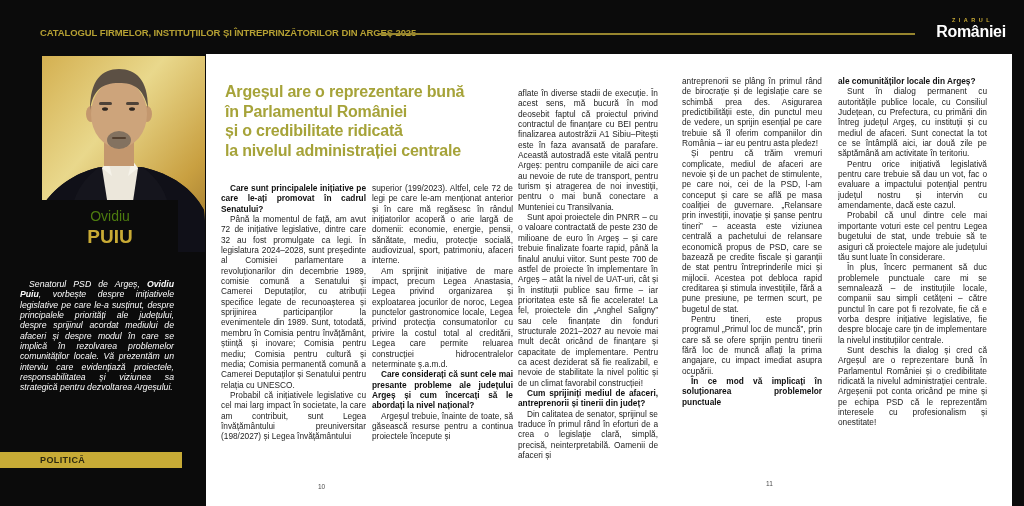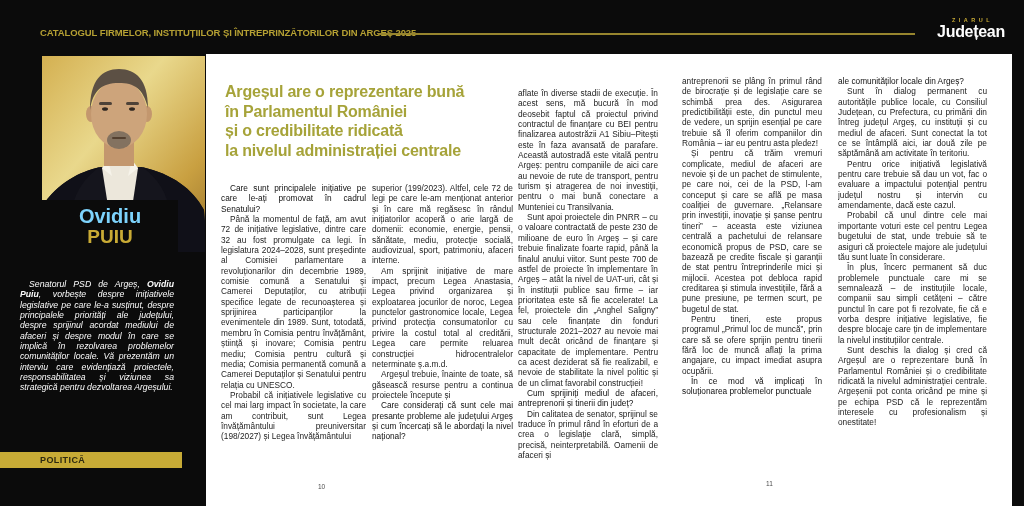--- a/index.html
+++ b/index.html
@@ -10,57 +10,57 @@
                 font-size:9.5px;letter-spacing:-0.1px;white-space:nowrap;}
   .banner-line{position:absolute;left:378px;top:33px;width:537px;height:1.5px;background:#97852e;}
   .logo{position:absolute;left:930px;top:17px;width:82px;text-align:center;}
   .logo-top{color:#c9ab35;font-size:5.5px;font-weight:bold;letter-spacing:3.5px;margin-left:3px;}
   .logo-name{color:#fff;font-size:16px;font-weight:bold;letter-spacing:-0.3px;line-height:18px;}
   
   .photo{position:absolute;left:42px;top:56px;width:163px;height:196px;overflow:hidden;}
   .photo svg{display:block;}
   .namebox{position:absolute;left:0;bottom:0;width:136px;height:52px;background:#0b0b0b;
            display:flex;flex-direction:column;align-items:center;justify-content:center;}
-  .fname{color:#7dd3fc;font-size:20px;font-weight:bold;line-height:20px;}
+  .fname{color:#4d7c0f;font-size:14px;font-weight:normal;line-height:20px;}
   .lname{color:#c9ab35;font-size:19px;font-weight:bold;line-height:21px;}
   .intro{position:absolute;left:20px;top:279px;width:154px;margin:0;color:#fdfdfd;
          font-style:italic;font-size:8.7px;line-height:10.35px;text-align:justify;text-indent:9px;}
   .intro b{font-style:italic;}
   .band{position:absolute;left:0;top:452px;width:182px;height:16px;background:#c7ab36;}
   .band span{display:block;margin-left:40px;color:#2e2a10;font-size:9px;font-weight:bold;
              letter-spacing:0.4px;line-height:16px;}
   
   .page-right{position:absolute;left:206px;top:54px;width:806px;height:452px;background:#ffffff;}
   .headline{position:absolute;left:19px;top:28px;width:300px;margin:0;color:#a6a339;
             font-size:16px;font-weight:bold;line-height:19.5px;letter-spacing:-0.2px;
             white-space:pre-line;}
   .col{position:absolute;overflow:hidden;color:#1d1d1d;font-size:8.3px;line-height:10.35px;
        text-align:justify;}
   .c1{left:15px;top:129px;width:145px;height:302px;}
   .c2{left:166px;top:129px;width:141px;height:302px;}
   .c3{left:312px;top:22px;width:140px;height:416px;margin-top:12px;}
   .c4{left:476px;top:22px;width:140px;height:416px;}
   .c5{left:632px;top:22px;width:149px;height:416px;}
   .blk{text-indent:9px;}
-  .blk.q{font-weight:normal;color:#101010;}
+  .blk.q{font-weight:bold;color:#101010;}
   .blk.cont{text-indent:0;}
   .pagenum{position:absolute;color:#4a4a4a;font-size:6.5px;}
   .p10{left:112px;top:429px;}
   .p11{left:560px;top:426px;}
 </style>
 </head>
 <body>
 
 <div class="stage">
 
   <span class="banner-title">CATALOGUL FIRMELOR, INSTITUȚIILOR ȘI ÎNTREPRINZĂTORILOR DIN ARGEȘ 2025</span>
   <div class="banner-line"></div>
   <div class="logo">
     <div class="logo-top">ZIARUL</div>
-    <div class="logo-name">Județean</div>
+    <div class="logo-name">României</div>
   </div>
 
   <div class="photo">
     <svg width="163" height="196" viewBox="0 0 163 196">
       <defs>
         <linearGradient id="gbg" x1="0" y1="0" x2="1" y2="1">
           <stop offset="0" stop-color="#d4b051"></stop>
           <stop offset="0.38" stop-color="#e9d88c"></stop>
           <stop offset="0.75" stop-color="#c9a041"></stop>
           <stop offset="1" stop-color="#9a742c"></stop>
@@ -103,22 +103,22 @@
 și o credibilitate ridicată
 la nivelul administrației centrale</h1>
     <div class="col c1">
         <div class="blk q">Care sunt principalele inițiative pe care le-ați promovat în cadrul Senatului?</div>
         <div class="blk p">Până la momentul de față, am avut 72 de inițiative legislative, dintre care 32 au fost promulgate ca legi. În legislatura 2024–2028, sunt președinte al Comisiei parlamentare a revoluționarilor din decembrie 1989, comisie comună a Senatului și Camerei Deputaților, cu atribuții specifice legate de recunoașterea și sprijinirea participanților la evenimentele din 1989. Sunt, totodată, membru în Comisia pentru învățământ, știință și inovare; Comisia pentru mediu; Comisia pentru cultură și media; Comisia permanentă comună a Camerei Deputaților și Senatului pentru relația cu UNESCO.</div>
         <div class="blk p">Probabil că inițiativele legislative cu cel mai larg impact în societate, la care am contribuit, sunt Legea învățământului preuniversitar (198/2027) și Legea învățământului</div>
       </div>
     <div class="col c2">
         <div class="blk p cont">superior (199/2023). Altfel, cele 72 de legi pe care le-am menționat anterior și în care mă regăsesc în rândul inițiatorilor acoperă o arie largă de domenii: economie, energie, pensii, sănătate, mediu, protecție socială, audiovizual, sport, patrimoniu, afaceri interne.</div>
         <div class="blk p">Am sprijinit inițiative de mare impact, precum Legea Anastasia, Legea privind organizarea și exploatarea jocurilor de noroc, Legea punctelor gastronomice locale, Legea privind protecția consumatorilor cu privire la costul total al creditării, Legea care permite reluarea construcției hidrocentralelor neterminate ș.a.m.d.</div>
+        <div class="blk q">Care considerați că sunt cele mai presante probleme ale județului Argeș și cum încercați să le abordați la nivel național?</div>
         <div class="blk p">Argeșul trebuie, înainte de toate, să găsească resurse pentru a continua proiectele începute și</div>
-        <div class="blk q">Care considerați că sunt cele mai presante probleme ale județului Argeș și cum încercați să le abordați la nivel național?</div>
       </div>
     <div class="col c3">
         <div class="blk p cont">aflate în diverse stadii de execuție. În acest sens, mă bucură în mod deosebit faptul că proiectul privind contractul de finanțare cu BEI pentru finalizarea autostrăzii A1 Sibiu–Pitești este în faza avansată de parafare. Această autostradă este vitală pentru Argeș: pentru companiile de aici care au nevoie de rute de transport, pentru turism și atragerea de noi investiții, pentru o mai bună conectare a Munteniei cu Transilvania.</div>
         <div class="blk p">Sunt apoi proiectele din PNRR – cu o valoare contractată de peste 230 de milioane de euro în Argeș – și care trebuie finalizate foarte rapid, până la finalul anului viitor. Sunt peste 700 de astfel de proiecte în implementare în Argeș – atât la nivel de UAT-uri, cât și în instituții publice sau firme – iar prioritatea este să fie accelerate! La fel, proiectele din „Anghel Saligny” sau cele finanțate din fonduri structurale 2021–2027 au nevoie mai mult decât oricând de finanțare și capacitate de implementare. Pentru ca acest deziderat să fie realizabil, e nevoie de stabilitate la nivel politic și de un climat favorabil construcției!</div>
         <div class="blk q">Cum sprijiniți mediul de afaceri, antreprenorii și tinerii din județ?</div>
         <div class="blk p">Din calitatea de senator, sprijinul se traduce în primul rând în eforturi de a crea o legislație clară, simplă, precisă, neinterpretabilă. Oamenii de afaceri și</div>
       </div>
     <div class="col c4">
         <div class="blk p cont">antreprenorii se plâng în primul rând de birocrație și de legislație care se schimbă prea des. Asigurarea predictibilității este, din punctul meu de vedere, un sprijin esențial pe care trebuie să îl oferim companiilor din România – iar eu pentru asta pledez!</div>
         <div class="blk p">Și pentru că trăim vremuri complicate, mediul de afaceri are nevoie și de un pachet de stimulente, pe care noi, cei de la PSD, l-am conceput și care se află pe masa coaliției de guvernare. „Relansare prin investiții, inovație și șanse pentru tineri” – aceasta este viziunea centrală a pachetului de relansare economică propus de PSD, care se bazează pe credite fiscale și garanții de stat pentru întreprinderile mici și mijlocii. Acestea pot debloca rapid creditarea și stimula investițiile, fără a pune presiune, pe termen scurt, pe bugetul de stat.</div>

